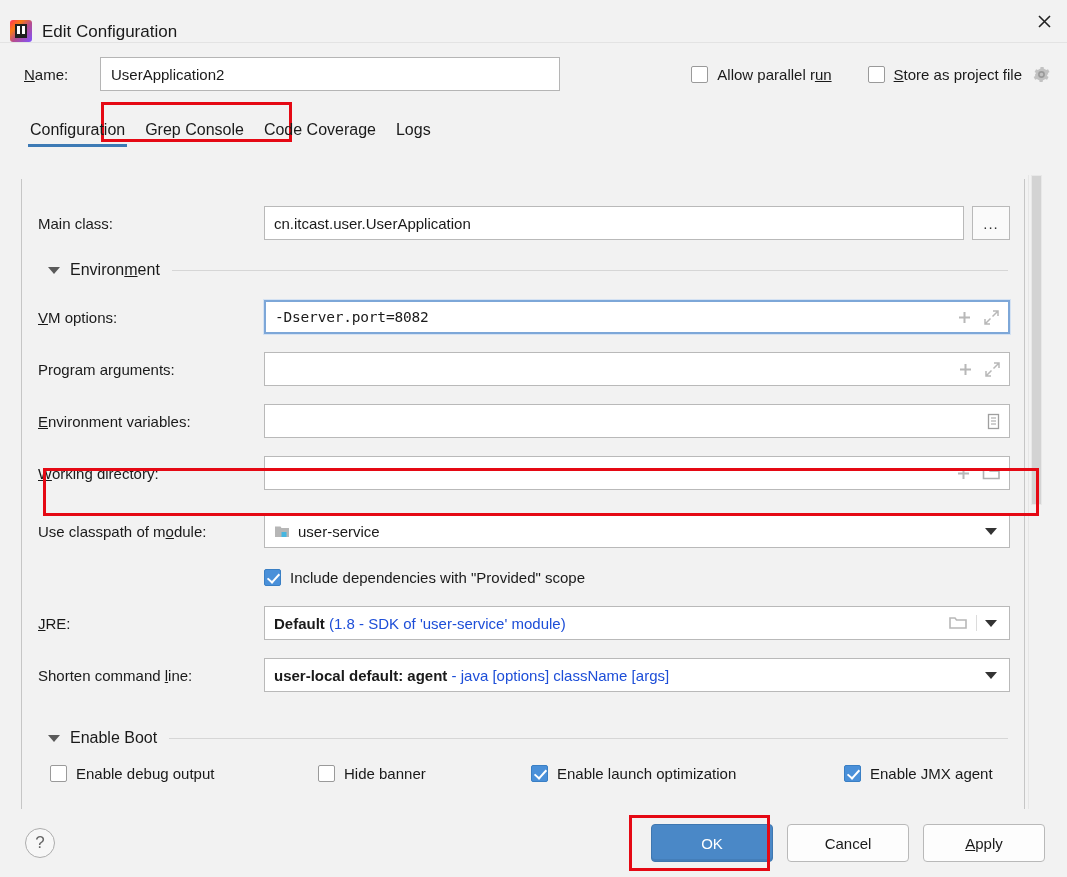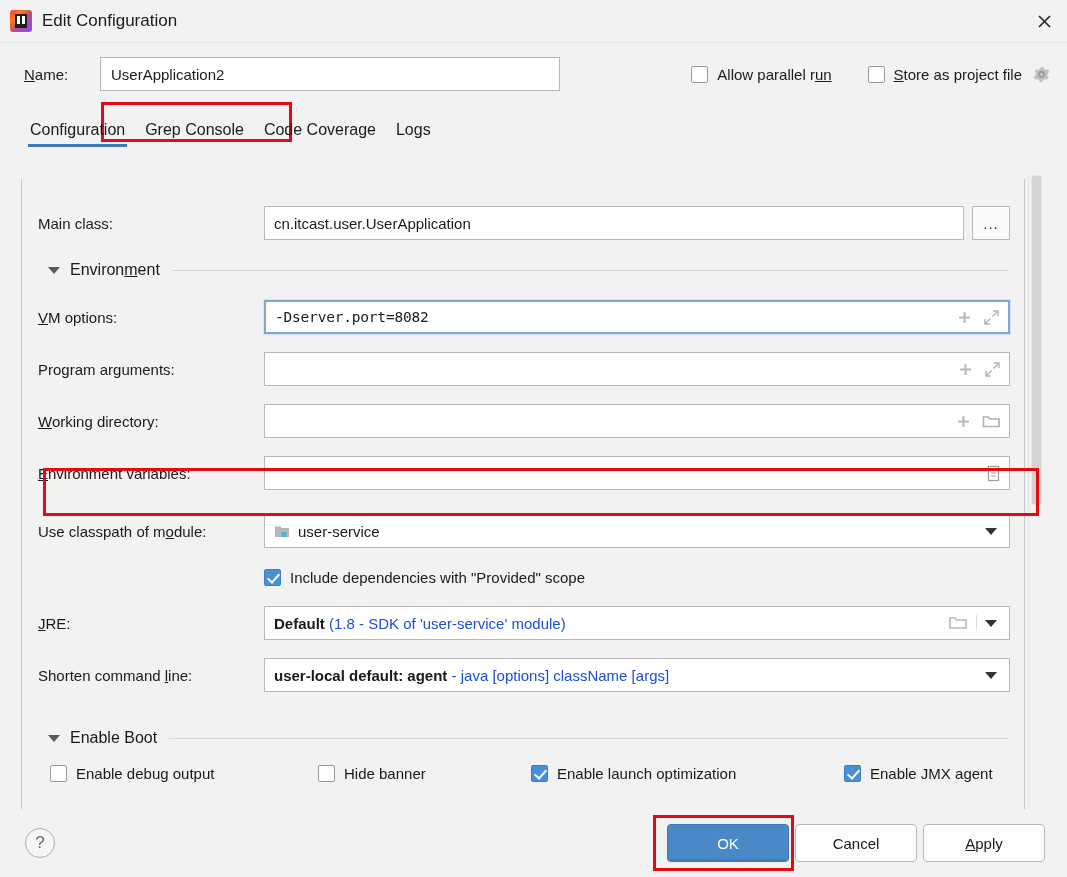--- a/index.html
+++ b/index.html
@@ -12,21 +12,21 @@
     color: #1a1a1a;
     overflow: hidden;
     position: relative;
   }
 
   
   .titlebar {
     height: 43px;
     background: #f2f2f2;
     display: flex;
-    align-items: center;
+    align-items: flex-end;
     position: relative;
     border-bottom: 1px solid #e3e3e3;
   }
   .ij-logo {
     width: 22px; height: 22px;
     margin-left: 10px; margin-right: 10px;
     border-radius: 3px;
     background: linear-gradient(135deg, #fe315d 0%, #f97a12 28%, #b64c8f 55%, #7f52ff 100%);
     position: relative;
     flex: none;
@@ -340,21 +340,21 @@
     position: relative;
   }
   .btn {
     height: 38px;
     min-width: 122px;
     border: 1px solid #b9b9b9;
     background: #fdfdfd;
     border-radius: 4px;
     display: flex; align-items: center; justify-content: center;
     font-size: 15px;
-    margin-left: 6px;
+    margin-left: 14px;
     color: #1a1a1a;
   }
   .btn.primary {
     background: #4a88c7;
     border: 1px solid #3f77b0;
     color: #fff;
     box-shadow: inset 0 -2px 0 rgba(0,0,0,0.07);
   }
   .ok-hl {
     position: absolute;
@@ -451,43 +451,43 @@
                 <path d="M8.5 3v11 M3 8.5h11" stroke="#b8b8b8" stroke-width="2" fill="none"></path>
               </svg>
             <svg width="17" height="17" viewBox="0 0 17 17" aria-hidden="true">
                 <path d="M10 2h5v5 M15 2L9.5 7.5 M7 15H2v-5 M2 15l5.5-5.5" stroke="#b8b8b8" stroke-width="1.5" fill="none"></path>
               </svg>
           </span>
         </div>
       </div>
 
       <div class="row">
-        <div class="row-label"><span class="u">W</span>orking directory:</div>
-        <div class="field">
-          <span class="field-text"></span>
-          <span class="field-icons">
-            <svg width="17" height="17" viewBox="0 0 17 17" aria-hidden="true">
-                <path d="M8.5 3v11 M3 8.5h11" stroke="#b8b8b8" stroke-width="2" fill="none"></path>
-              </svg>
-            <svg width="19" height="17" viewBox="0 0 19 17" aria-hidden="true">
-                <path d="M1.5 13.5V4h5l1.5 2h9v7.5z" fill="none" stroke="#b0b0b0" stroke-width="1.6"></path>
-              </svg>
-          </span>
-        </div>
-      </div>
-
-      <div class="row">
         <div class="row-label"><span class="u">E</span>nvironment variables:</div>
         <div class="field">
           <span class="field-text"></span>
           <span class="field-icons">
             <svg width="15" height="17" viewBox="0 0 15 17" aria-hidden="true">
               <rect x="2.5" y="1.5" width="10" height="14" fill="none" stroke="#9f9f9f" stroke-width="1.3"></rect>
               <path d="M5 5h5 M5 8h5 M5 11h5" stroke="#9f9f9f" stroke-width="1.2"></path>
             </svg>
+          </span>
+        </div>
+      </div>
+
+      <div class="row">
+        <div class="row-label"><span class="u">W</span>orking directory:</div>
+        <div class="field">
+          <span class="field-text"></span>
+          <span class="field-icons">
+            <svg width="17" height="17" viewBox="0 0 17 17" aria-hidden="true">
+                <path d="M8.5 3v11 M3 8.5h11" stroke="#b8b8b8" stroke-width="2" fill="none"></path>
+              </svg>
+            <svg width="19" height="17" viewBox="0 0 19 17" aria-hidden="true">
+                <path d="M1.5 13.5V4h5l1.5 2h9v7.5z" fill="none" stroke="#b0b0b0" stroke-width="1.6"></path>
+              </svg>
           </span>
         </div>
       </div>
 
       <div class="divider-soft"></div>
 
       <div class="row">
         <div class="row-label">Use classpath of m<span class="u">o</span>dule:</div>
         <div class="combo">
           <span class="mod-icon">

